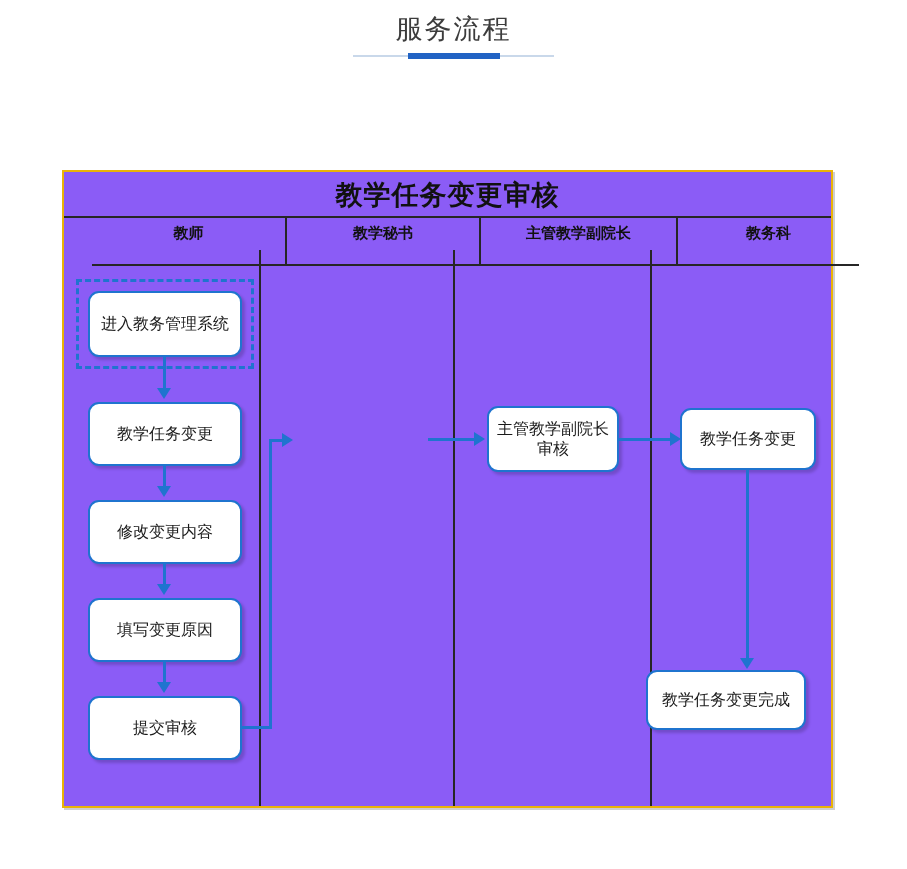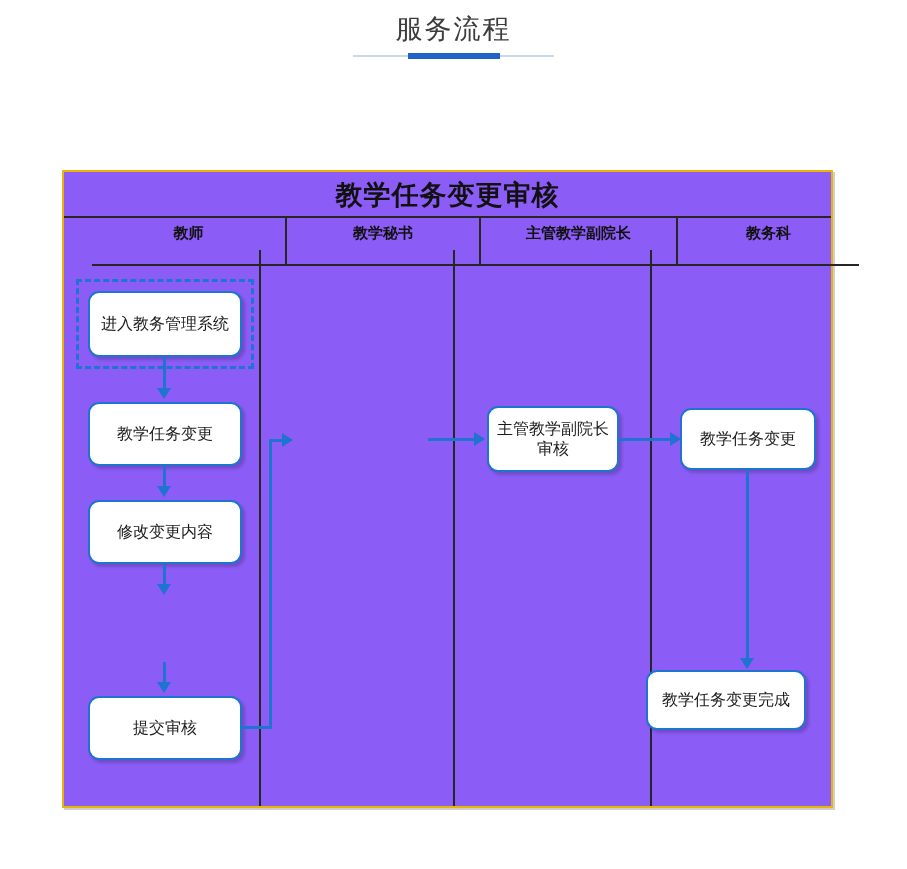--- a/index.html
+++ b/index.html
@@ -211,20 +211,21 @@
     <div class="node" style="left:24px; top:152px; width:154px; height:64px;">教学任务变更</div>
 
     <div class="conn-v" style="left:99px; top:216px; width:3px; height:22px;"></div>
     <div class="arrow-down" style="left:93px; top:236px;"></div>
 
     <div class="node" style="left:24px; top:250px; width:154px; height:64px;">修改变更内容</div>
 
     <div class="conn-v" style="left:99px; top:314px; width:3px; height:22px;"></div>
     <div class="arrow-down" style="left:93px; top:334px;"></div>
 
+    <div class="node" style="left:24px; top:348px; width:154px; height:64px;">填写变更原因</div>
 
     <div class="conn-v" style="left:99px; top:412px; width:3px; height:22px;"></div>
     <div class="arrow-down" style="left:93px; top:432px;"></div>
 
     <div class="node" style="left:24px; top:446px; width:154px; height:64px;">提交审核</div>
 
     <div class="conn-h" style="left:178px; top:476px; width:30px; height:3px;"></div>
     <div class="conn-v" style="left:205px; top:189px; width:3px; height:290px;"></div>
     <div class="conn-h" style="left:205px; top:189px; width:16px; height:3px;"></div>
     <div class="arrow-right" style="left:218px; top:183px;"></div>

